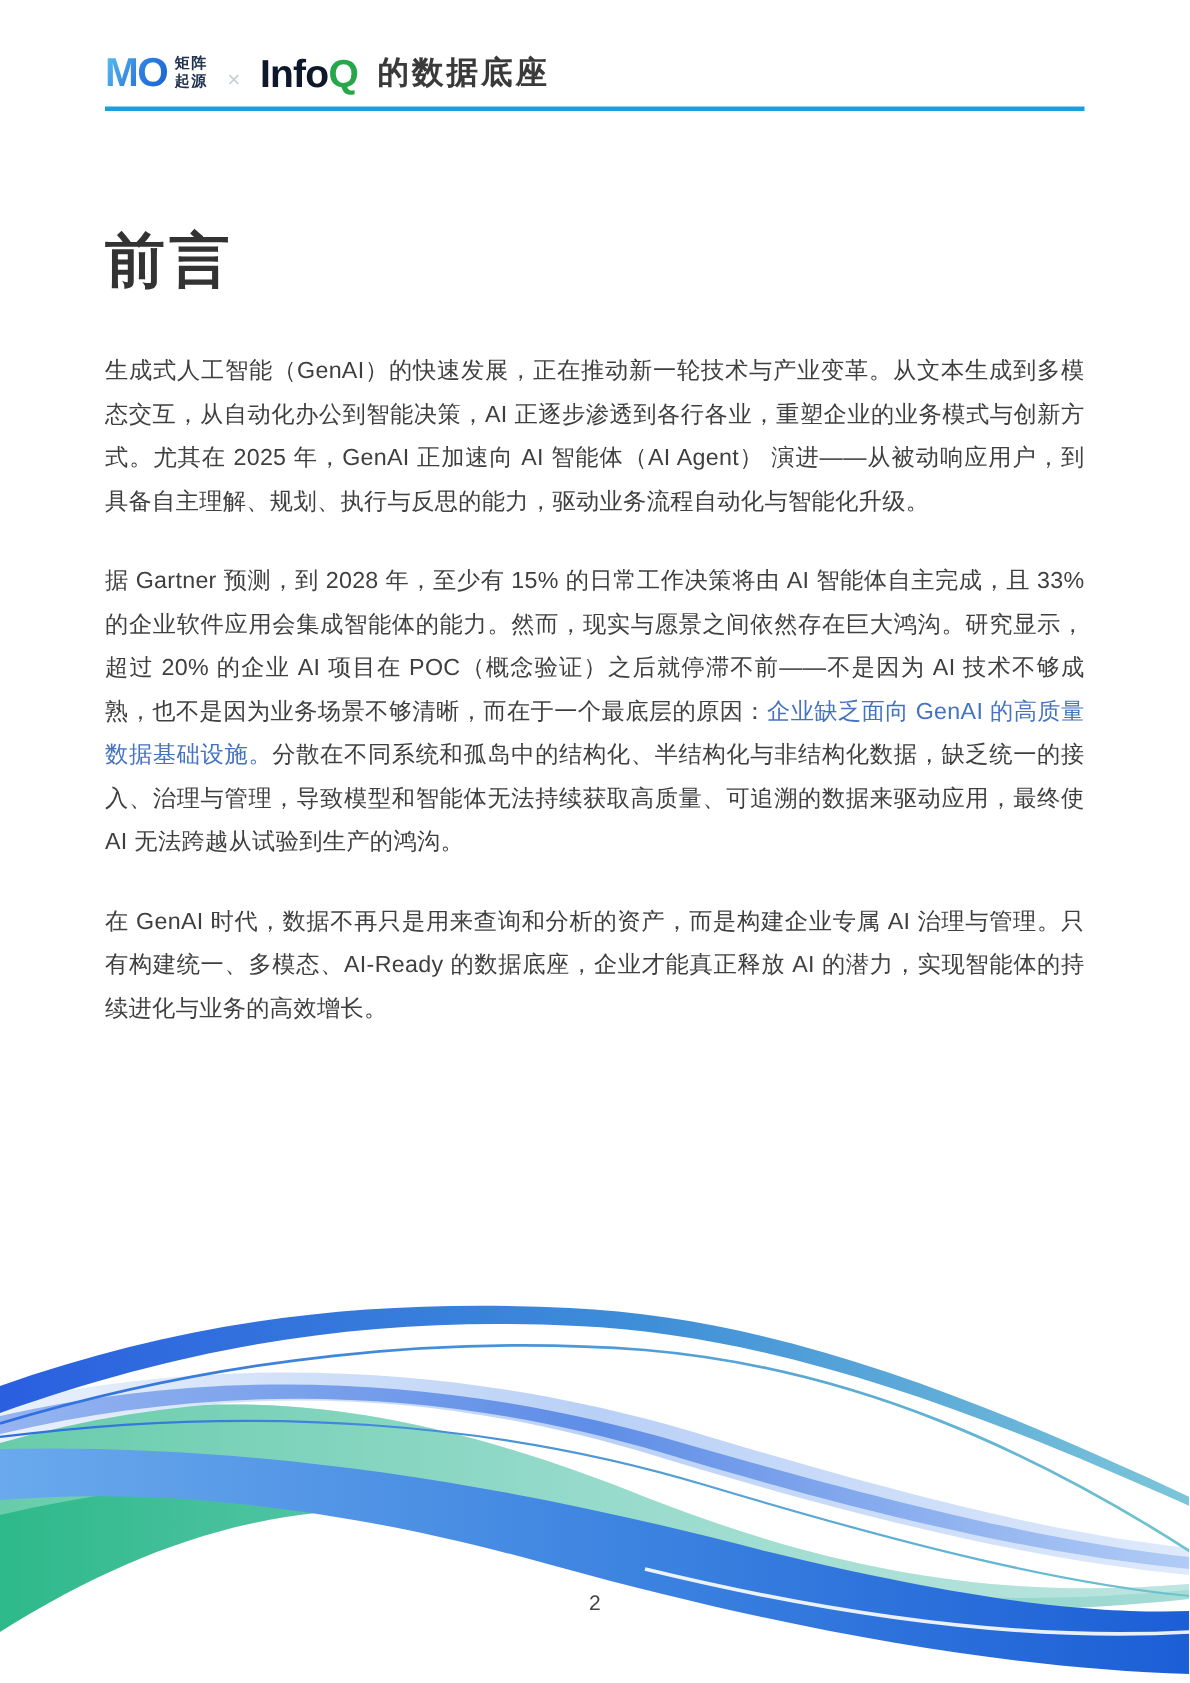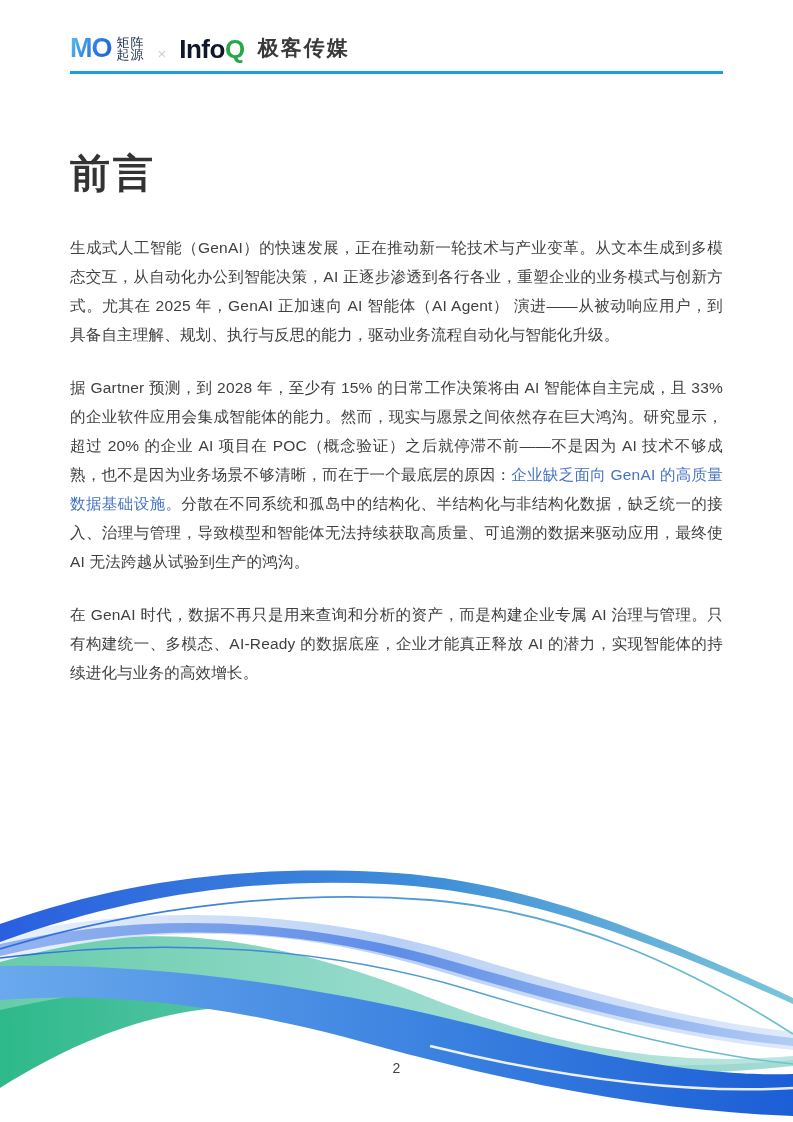--- a/index.html
+++ b/index.html
@@ -22,21 +22,21 @@
   .mo-logo { display: flex; align-items: center; }
   .mo-mark {
     font-size: 27px; font-weight: 900; letter-spacing: -1px;
     background: linear-gradient(120deg, #59c2f0 0%, #2f7de1 55%, #1b5fd0 100%);
     -webkit-background-clip: text; background-clip: text;
     color: transparent;
     line-height: 1;
   }
   .mo-name {
     margin-left: 5px;
-    font-size: 13px; line-height: 12px; font-weight: 400;
+    font-size: 10px; line-height: 12px; font-weight: 700;
     color: #223350; letter-spacing: 1px;
   }
 
   .logo-x { margin: 0 13px; color: #c9ced6; font-size: 15px; font-weight: 400; }
 
   .infoq-logo { font-size: 26px; font-weight: 800; letter-spacing: -0.5px; line-height: 1; }
   .infoq-info { color: #0f172a; }
   .infoq-q { color: #27a74a; }
 
   .geek-media {
@@ -104,21 +104,21 @@
           <span>起源</span>
         </span>
       </div>
 
       <span class="logo-x">×</span>
 
       <div class="infoq-logo">
         <span class="infoq-info">Info</span><span class="infoq-q">Q</span>
       </div>
 
-      <span class="geek-media">极客传媒</span>
+      <span class="geek-media">的数据底座</span>
     </div>
 
     <hr class="header-rule">
   </div>
 
   <div class="content">
     <h1 class="doc-title">前言</h1>
 
     <p class="body-text">生成式人工智能（GenAI）的快速发展，正在推动新一轮技术与产业变革。从文本生成到多模态交互，从自动化办公到智能决策，AI 正逐步渗透到各行各业，重塑企业的业务模式与创新方式。尤其在 2025 年，GenAI 正加速向 AI 智能体（AI Agent） 演进——从被动响应用户，到具备自主理解、规划、执行与反思的能力，驱动业务流程自动化与智能化升级。</p>
 

